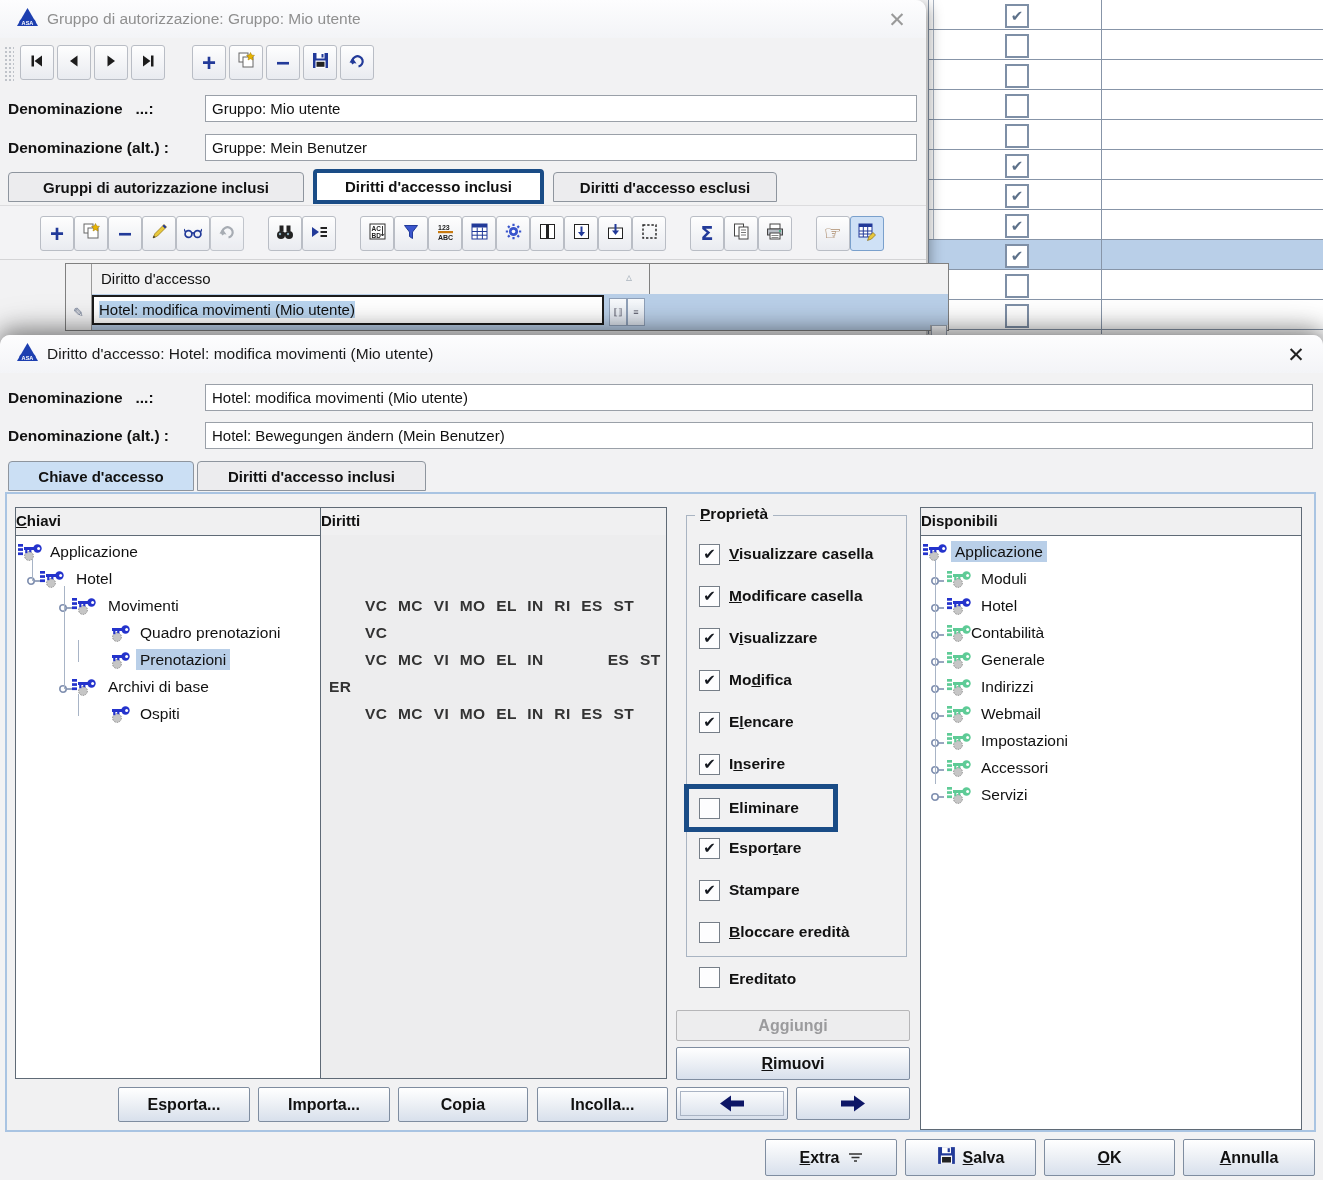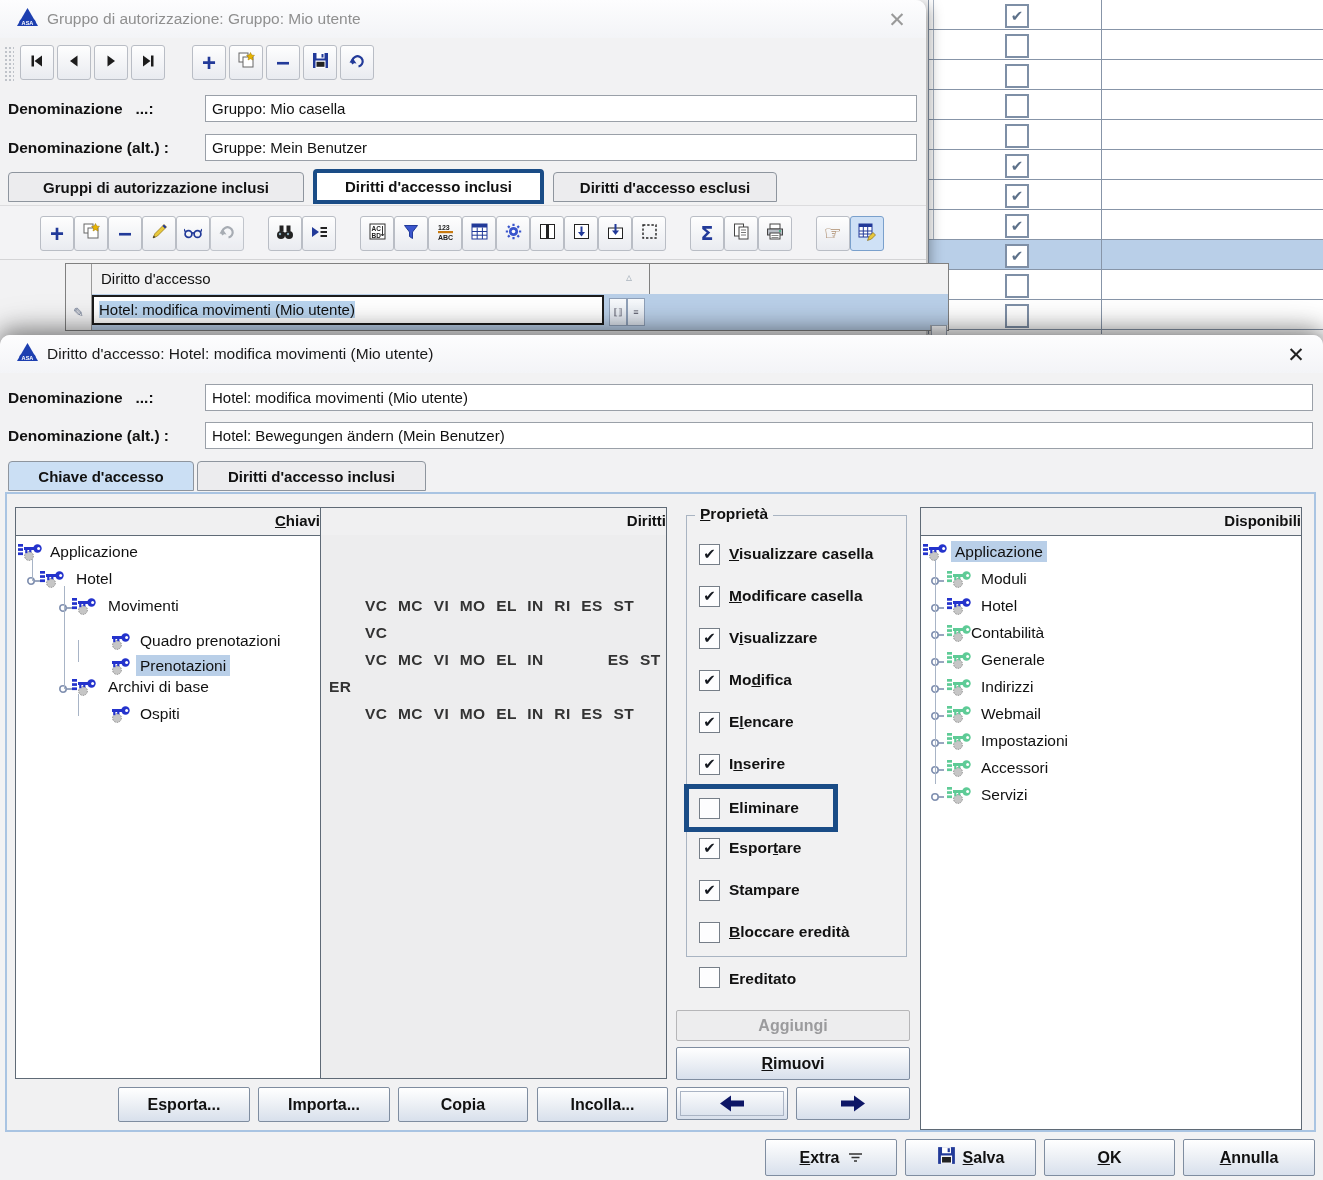--- a/index.html
+++ b/index.html
@@ -77,21 +77,21 @@
   #gw-sb{position:absolute;right:0;top:31px;width:17px;bottom:0;background:#e9e9ea;border-left:1px solid #aaa;}
   #gw-sb-up{position:absolute;left:0;top:0;width:16px;height:26px;background:linear-gradient(#fcfcfd,#e2e6ec);
             border:1px solid #9aa4b2;box-sizing:border-box;font-size:9px;color:#222;
             display:flex;align-items:center;justify-content:center;}
 
   
   #content-frame{position:absolute;left:5px;top:157px;width:1311px;height:640px;
                  border:2px solid #a9c4e2;background:#f1f1f2;box-sizing:border-box;}
   .panel{position:absolute;border:1px solid #5f6a76;background:#fff;box-sizing:border-box;}
   .panel-h{position:absolute;left:0;top:0;right:0;height:27px;background:#f0f0f1;
-           border-bottom:1px solid #5f6a76;text-align:right;font-size:15px;font-weight:bold;line-height:26px;}
+           border-bottom:1px solid #5f6a76;text-align:left;font-size:15px;font-weight:bold;line-height:26px;}
   .panel-body{position:absolute;left:0;top:27px;right:0;bottom:0;overflow:hidden;}
   #rights-panel .panel-body{background:#ededee;}
   .trow{position:absolute;left:0;right:2px;height:27px;}
   .t-handle{position:absolute;top:8px;}
   .t-ico{position:absolute;top:4px;}
   .t-label{position:absolute;top:3px;font-size:15.5px;line-height:21px;padding:0 4px;white-space:pre;}
   .t-label.sel{background:#b9cfe8;}
   .vline{position:absolute;width:1px;background:#a8b4c6;}
   .rrow{position:absolute;height:27px;font-size:15.5px;font-weight:bold;color:#333;
         line-height:27px;white-space:pre;word-spacing:6px;letter-spacing:.4px;}
@@ -220,21 +220,21 @@
         </div>
         <div class="tbtn" style="left: 340px; top: 45px;">
           <span><svg width="17" height="17" viewBox="0 0 17 17">
               <path d="M4 12 A5.2 5.2 0 1 1 9.5 14.5" fill="none" stroke="#223a99" stroke-width="2.2"></path>
               <polygon points="0.5,10.5 7.5,11.5 3.5,5.8" fill="#223a99"></polygon>
             </svg></span>
         </div>
       </div>
     <div id="gw-fields">
         <div class="flabel" style="top: 95px;">Denominazione   ...:</div>
-        <div class="finput" style="left: 205px; top: 95px; width: 698px;">Gruppo: Mio casella</div>
+        <div class="finput" style="left: 205px; top: 95px; width: 698px;">Gruppo: Mio utente</div>
         <div class="flabel" style="top: 134px;">Denominazione (alt.) :</div>
         <div class="finput" style="left: 205px; top: 134px; width: 698px;">Gruppe: Mein Benutzer</div>
       </div>
     <div id="gw-tabs">
         <div class="tab" style="left: 8px; top: 172px; width: 296px;">Gruppi di autorizzazione inclusi</div>
         <div class="tab annotated" style="left: 313px; top: 169px; width: 231px;">Diritti d'accesso inclusi</div>
         <div class="tab" style="left: 553px; top: 172px; width: 224px;">Diritti d'accesso esclusi</div>
       </div>
     <div class="tb-handle" style="left:4px;top:212px;height:40px;"></div>
     <div id="list-toolbar" style="position:absolute;left:0;top:205px;width:926px;height:53px;background:#f3f3f5;border-top:1px solid #dcdcde;border-bottom:1px solid #d4d4d6;">
@@ -483,34 +483,34 @@
                 <g fill="#2433cc">
                   <rect x="6" y="5" width="11" height="3"></rect>
                   <rect x="7.2" y="8" width="2.2" height="3.2"></rect>
                   <rect x="11.2" y="8" width="2.2" height="2.2"></rect>
                   <circle cx="19.5" cy="6.5" r="4.2"></circle>
                 </g>
                 <circle cx="20.6" cy="6.5" r="1.5" fill="#fff"></circle>
               </svg></span>
             <span class="t-label" style="left: 88px;">Movimenti</span>
           </div>
-          <div class="trow" style="top: 84px; margin-top: 8px;">
+          <div class="trow" style="top: 84px;">
             <span class="t-ico" style="left: 90px;"><svg width="25" height="20" viewBox="0 0 25 20">
                 <circle cx="11" cy="14" r="4.4" fill="#c6c6c6" stroke="#8f8f8f" stroke-dasharray="1.6,1.1"></circle>
                 <g fill="#2433cc">
                   <rect x="6" y="5" width="11" height="3"></rect>
                   <rect x="7.2" y="8" width="2.2" height="3.2"></rect>
                   <rect x="11.2" y="8" width="2.2" height="2.2"></rect>
                   <circle cx="19.5" cy="6.5" r="4.2"></circle>
                 </g>
                 <circle cx="20.6" cy="6.5" r="1.5" fill="#fff"></circle>
               </svg></span>
             <span class="t-label" style="left: 120px;">Quadro prenotazioni</span>
           </div>
-          <div class="trow" style="top: 117px; padding-left: 14px;">
+          <div class="trow" style="top: 111px; padding-left: 14px;">
             <span class="t-ico" style="left: 90px;"><svg width="25" height="20" viewBox="0 0 25 20">
                 <circle cx="11" cy="14" r="4.4" fill="#c6c6c6" stroke="#8f8f8f" stroke-dasharray="1.6,1.1"></circle>
                 <g fill="#2433cc">
                   <rect x="6" y="5" width="11" height="3"></rect>
                   <rect x="7.2" y="8" width="2.2" height="3.2"></rect>
                   <rect x="11.2" y="8" width="2.2" height="2.2"></rect>
                   <circle cx="19.5" cy="6.5" r="4.2"></circle>
                 </g>
                 <circle cx="20.6" cy="6.5" r="1.5" fill="#fff"></circle>
               </svg></span>

